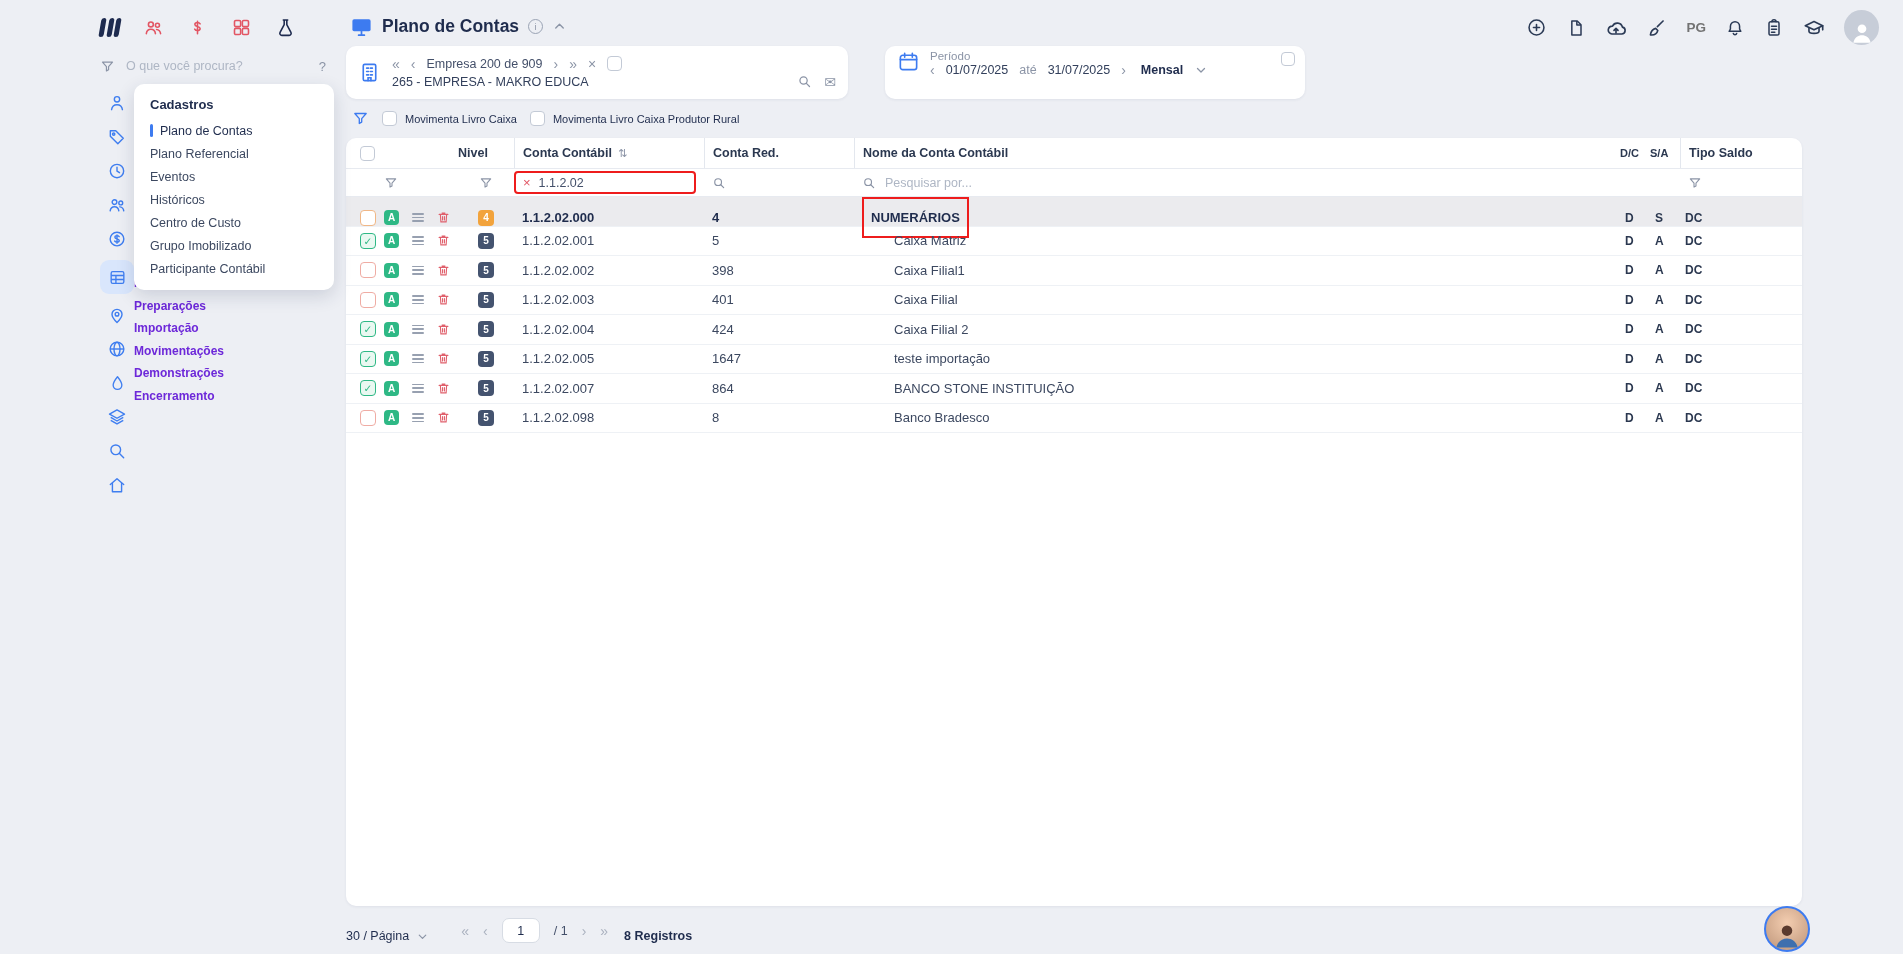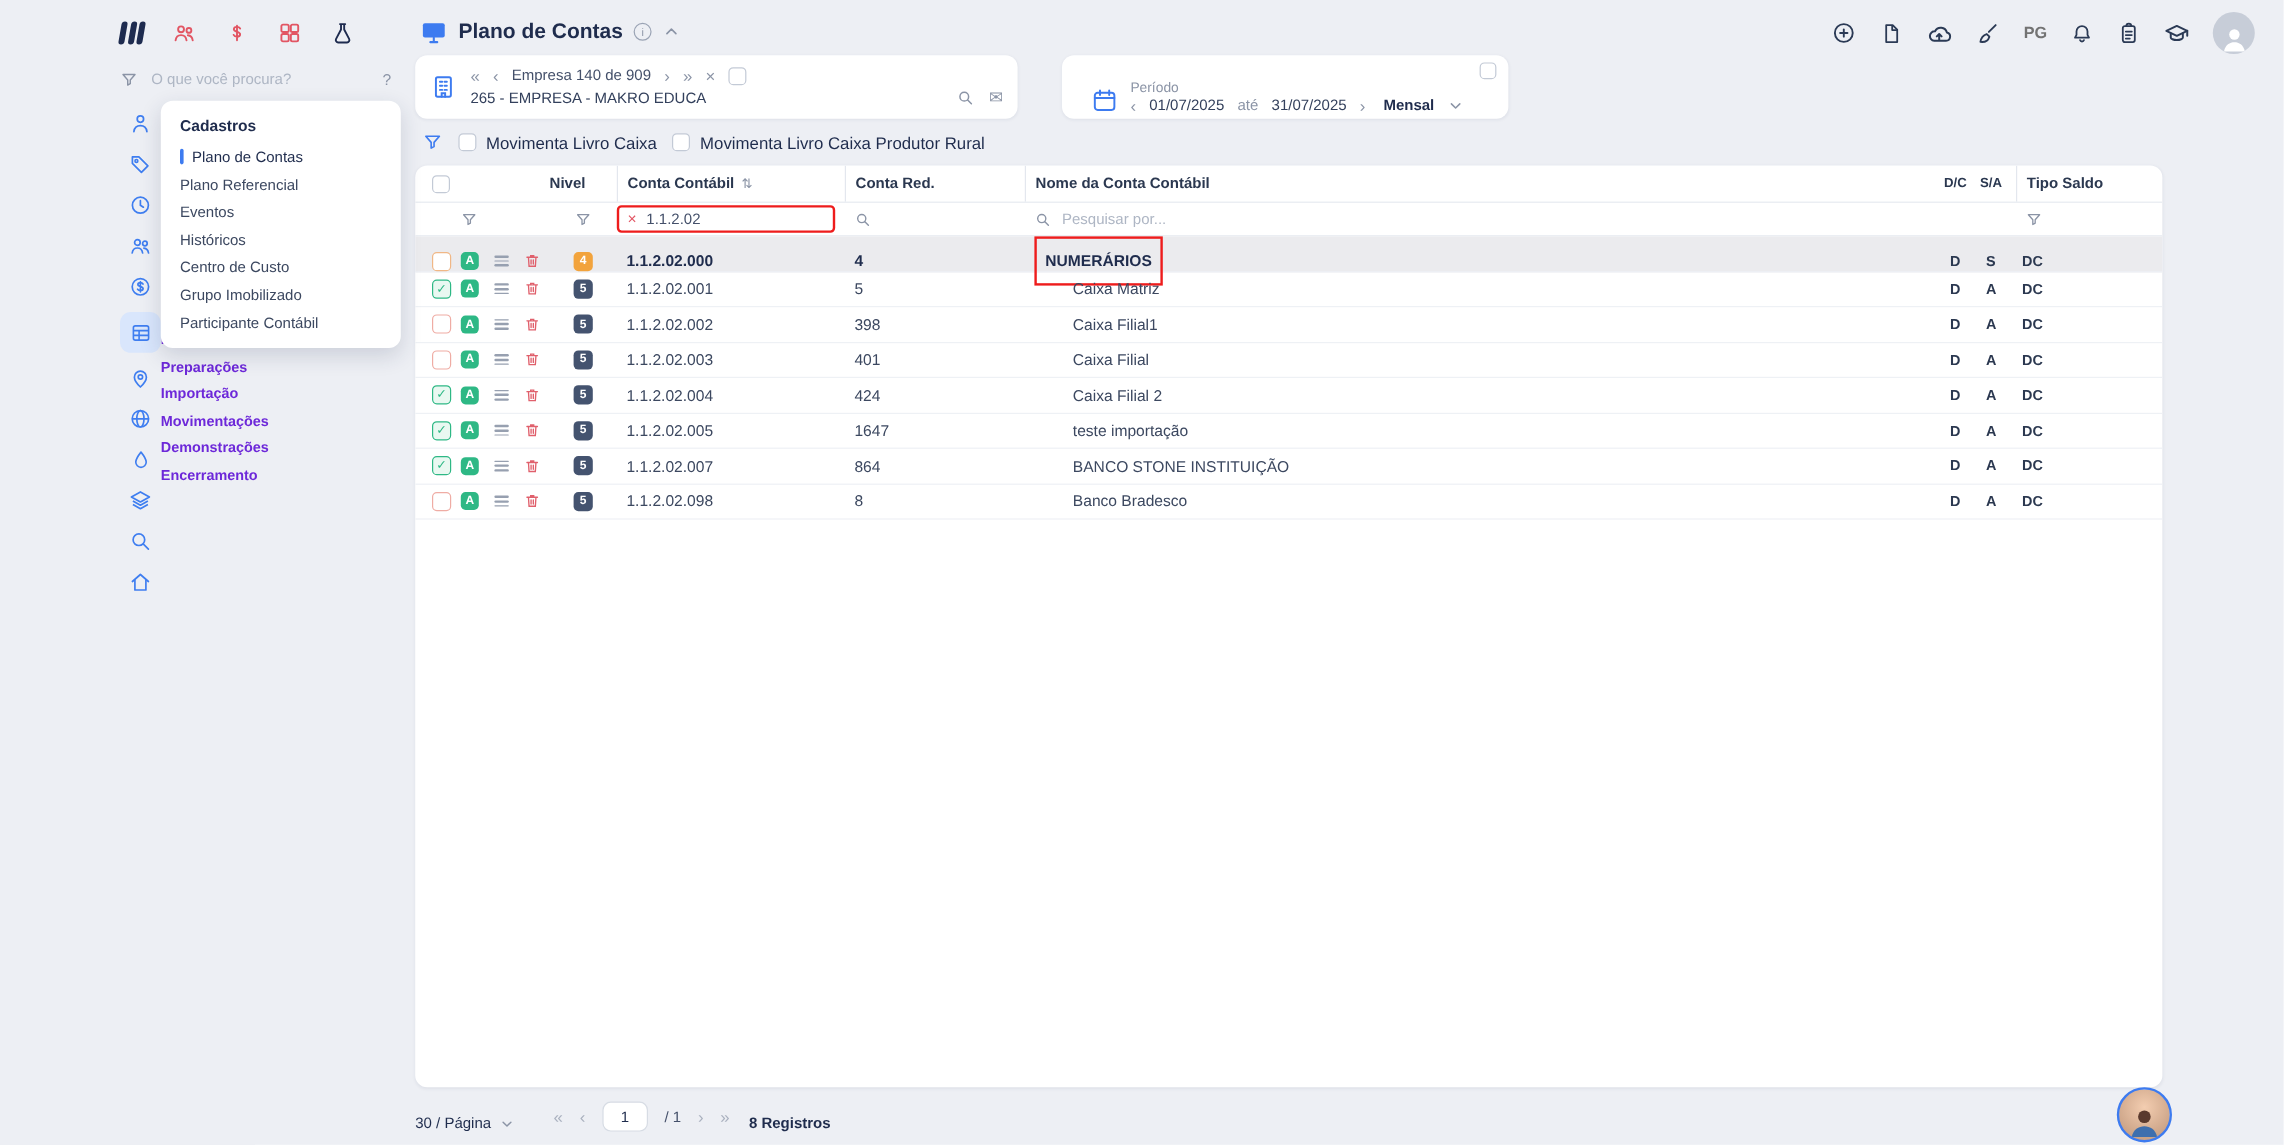--- a/index.html
+++ b/index.html
@@ -61,30 +61,30 @@
   .pager-arrow{color:#8b94a6;cursor:pointer;font-size:14px;line-height:1}
   .close-x{color:#8b94a6;cursor:pointer;font-size:14px}
   .company-name-row{display:flex;align-items:center;gap:12px;font-size:12.5px;color:#33405c}
   .company-name-row .spacer{flex:1}
   .cb{width:15px;height:15px;border:1.5px solid #c3cad6;border-radius:4px;background:#fff;display:flex;
     align-items:center;justify-content:center;cursor:pointer;flex:0 0 auto}
   .cb .tick{display:none;font-size:10.5px;font-weight:bold;line-height:1}
   .cb.checked{border-color:#2eb885;background:#e9f8f1;color:#2eb885}
   .cb.checked .tick{display:block}
 
-  .period-card{position:absolute;left:885px;top:46px;width:372px;height:53px;display:flex;align-items:flex-end;padding:4px 24px;gap:10px}
+  .period-card{position:absolute;left:885px;top:46px;width:420px;height:53px;display:flex;align-items:flex-start;padding:4px 12px;gap:10px}
   .period-main{flex:1;display:flex;flex-direction:column;gap:1px}
   .period-label{font-size:11.5px;color:#8b94a6}
   .period-row{display:flex;align-items:center;gap:11px;font-size:12.5px;color:#33405c}
   .period-row .mode{font-weight:bold;color:#1f2c4d;margin-left:4px}
   .period-cb{position:absolute;right:10px;top:6px;width:14px;height:14px}
   .until{color:#8b94a6}
 
   
-  .toggles{position:absolute;left:352px;top:110px;display:flex;align-items:center;gap:13px;font-size:14px;color:#1f2c4d}
+  .toggles{position:absolute;left:352px;top:110px;display:flex;align-items:center;gap:13px;font-size:11px;color:#1f2c4d}
   .toggle{display:flex;align-items:center;gap:8px;cursor:pointer}
   .blue-ic{color:#3d7bf0}
 
   
   .table-card{position:absolute;left:346px;top:138px;width:1456px;height:768px;background:#fff;border-radius:10px;
     box-shadow:0 1px 3px rgba(30,43,79,.07);overflow:hidden}
   .tgrid{display:grid;grid-template-columns:30px 24px 24px 26px 56px 190px 150px 1fr 30px 30px 114px;
     align-items:center;padding:0 8px}
   .thead{height:31px;border-bottom:1px solid #e7eaf0;font-size:12.5px;font-weight:bold;color:#2b3850}
   .hcell{display:flex;align-items:center;height:100%;gap:6px}
@@ -377,21 +377,21 @@
     <svg width="23" height="23" viewBox="0 0 24 24" fill="none" stroke="#3d7bf0" stroke-width="1.7" stroke-linecap="round">
         <rect x="5.5" y="3.5" width="13" height="17" rx="1.5"></rect>
         <path d="M9 7.5h2M13 7.5h2M9 11h2M13 11h2M9 14.5h2M13 14.5h2"></path>
         <path d="M10.5 20.5v-3h3v3"></path>
       </svg>
   </span>
   <div class="company-main">
     <div class="company-pager">
       <span class="pager-arrow">«</span>
       <span class="pager-arrow">‹</span>
-      <span>Empresa 140 de 909</span>
+      <span>Empresa 200 de 909</span>
       <span class="pager-arrow">›</span>
       <span class="pager-arrow">»</span>
       <span class="close-x">×</span>
       <span class="cb"></span>
     </div>
     <div class="company-name-row">
       <span>265 - EMPRESA - MAKRO EDUCA</span>
       <span class="spacer"></span>
       <span class="icon" style="color:#8b94a6">
         <svg width="15" height="15" viewBox="0 0 24 24" fill="none" stroke="currentColor" stroke-width="2" stroke-linecap="round">

